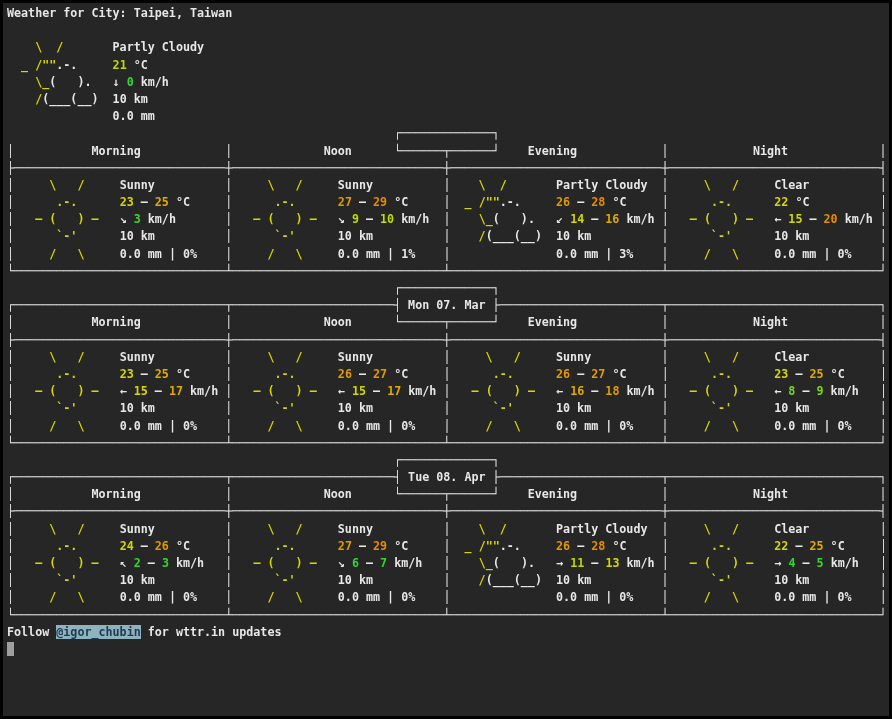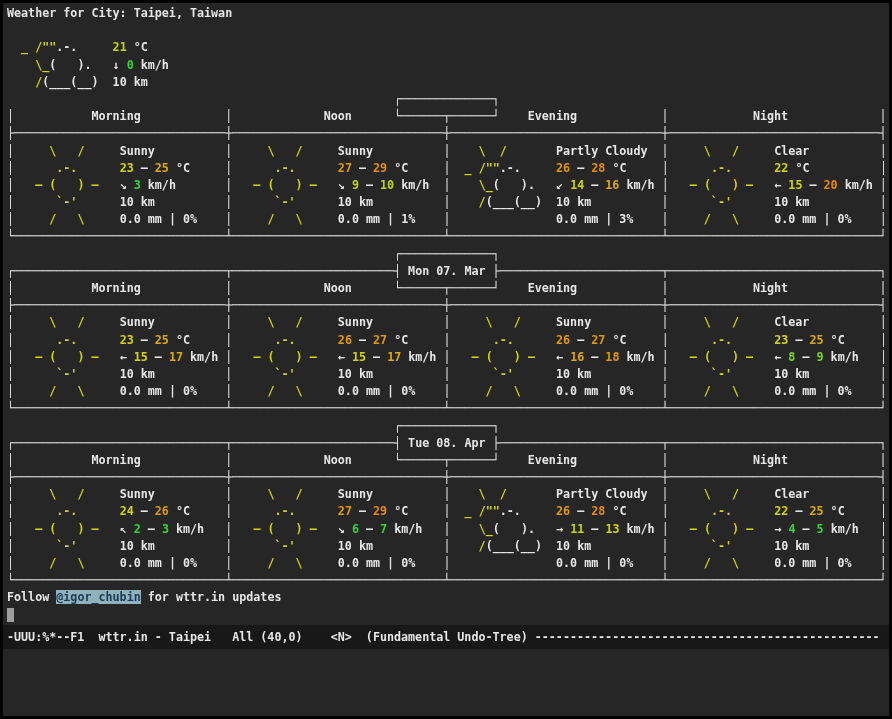--- a/index.html
+++ b/index.html
@@ -23,23 +23,25 @@
   }
   .echo{height:14px;background:#262626;}
 </style>
 </head>
 <body>
 
 <div class="window">
   <div id="screen">
       <div class="tl"><span style="color: rgb(231, 231, 231);">Weather for City: Taipei, Taiwan</span></div>
       <div class="tl"><span style="color: rgb(231, 231, 231);"> </span></div>
+      <div class="tl"><span style="color: rgb(231, 231, 231);"> </span><span style="color: rgb(214, 214, 0);">   \  /      </span><span style="color: rgb(231, 231, 231);"> </span><span style="color: rgb(231, 231, 231);">Partly Cloudy</span></div>
       <div class="tl"><span style="color: rgb(231, 231, 231);"> </span><span style="color: rgb(214, 214, 0);"> _ /""</span><span style="color: rgb(231, 231, 231);">.-.    </span><span style="color: rgb(231, 231, 231);"> </span><span style="color: rgb(192, 217, 0);">21</span><span style="color: rgb(231, 231, 231);"> °C</span></div>
       <div class="tl"><span style="color: rgb(231, 231, 231);"> </span><span style="color: rgb(214, 214, 0);">   \_</span><span style="color: rgb(231, 231, 231);">(   ).  </span><span style="color: rgb(231, 231, 231);"> </span><span style="color: rgb(231, 231, 231);">↓ </span><span style="color: rgb(51, 214, 51);">0</span><span style="color: rgb(231, 231, 231);"> km/h</span></div>
       <div class="tl"><span style="color: rgb(231, 231, 231);"> </span><span style="color: rgb(214, 214, 0);">   /</span><span style="color: rgb(231, 231, 231);">(___(__) </span><span style="color: rgb(231, 231, 231);"> </span><span style="color: rgb(231, 231, 231);">10 km</span></div>
+      <div class="tl"><span style="color: rgb(231, 231, 231);"> </span><span style="color: rgb(231, 231, 231);">             </span><span style="color: rgb(231, 231, 231);"> </span><span style="color: rgb(231, 231, 231);">0.0 mm</span></div>
       <div class="tl"><span style="color: rgb(231, 231, 231);">                                                       ┌─────────────┐</span></div>
       <div class="tl"><span style="color: rgb(231, 231, 231);">│</span><span style="color: rgb(231, 231, 231);">           Morning            </span><span style="color: rgb(231, 231, 231);">│</span><span style="color: rgb(231, 231, 231);">             Noon      </span><span style="color: rgb(231, 231, 231);">└──────┬──────┘</span><span style="color: rgb(231, 231, 231);">    Evening            </span><span style="color: rgb(231, 231, 231);">│</span><span style="color: rgb(231, 231, 231);">            Night             </span><span style="color: rgb(231, 231, 231);">│</span></div>
       <div class="tl"><span style="color: rgb(231, 231, 231);">├──────────────────────────────┼──────────────────────────────┼──────────────────────────────┼──────────────────────────────┤</span></div>
       <div class="tl"><span style="color: rgb(231, 231, 231);">│</span><span style="color: rgb(231, 231, 231);"> </span><span style="color: rgb(214, 214, 0);">    \   /    </span><span style="color: rgb(231, 231, 231);"> </span><span style="color: rgb(231, 231, 231);">Sunny</span><span style="color: rgb(231, 231, 231);">          </span><span style="color: rgb(231, 231, 231);">│</span><span style="color: rgb(231, 231, 231);"> </span><span style="color: rgb(214, 214, 0);">    \   /    </span><span style="color: rgb(231, 231, 231);"> </span><span style="color: rgb(231, 231, 231);">Sunny</span><span style="color: rgb(231, 231, 231);">          </span><span style="color: rgb(231, 231, 231);">│</span><span style="color: rgb(231, 231, 231);"> </span><span style="color: rgb(214, 214, 0);">   \  /      </span><span style="color: rgb(231, 231, 231);"> </span><span style="color: rgb(231, 231, 231);">Partly Cloudy</span><span style="color: rgb(231, 231, 231);">  </span><span style="color: rgb(231, 231, 231);">│</span><span style="color: rgb(231, 231, 231);"> </span><span style="color: rgb(214, 214, 0);">    \   /    </span><span style="color: rgb(231, 231, 231);"> </span><span style="color: rgb(231, 231, 231);">Clear</span><span style="color: rgb(231, 231, 231);">          </span><span style="color: rgb(231, 231, 231);">│</span></div>
       <div class="tl"><span style="color: rgb(231, 231, 231);">│</span><span style="color: rgb(231, 231, 231);"> </span><span style="color: rgb(214, 214, 0);">     .-.     </span><span style="color: rgb(231, 231, 231);"> </span><span style="color: rgb(214, 214, 0);">23</span><span style="color: rgb(231, 231, 231);"> – </span><span style="color: rgb(224, 171, 0);">25</span><span style="color: rgb(231, 231, 231);"> °C</span><span style="color: rgb(231, 231, 231);">     </span><span style="color: rgb(231, 231, 231);">│</span><span style="color: rgb(231, 231, 231);"> </span><span style="color: rgb(214, 214, 0);">     .-.     </span><span style="color: rgb(231, 231, 231);"> </span><span style="color: rgb(225, 155, 0);">27</span><span style="color: rgb(231, 231, 231);"> – </span><span style="color: rgb(232, 140, 0);">29</span><span style="color: rgb(231, 231, 231);"> °C</span><span style="color: rgb(231, 231, 231);">     </span><span style="color: rgb(231, 231, 231);">│</span><span style="color: rgb(231, 231, 231);"> </span><span style="color: rgb(214, 214, 0);"> _ /""</span><span style="color: rgb(231, 231, 231);">.-.    </span><span style="color: rgb(231, 231, 231);"> </span><span style="color: rgb(225, 155, 0);">26</span><span style="color: rgb(231, 231, 231);"> – </span><span style="color: rgb(232, 140, 0);">28</span><span style="color: rgb(231, 231, 231);"> °C</span><span style="color: rgb(231, 231, 231);">     </span><span style="color: rgb(231, 231, 231);">│</span><span style="color: rgb(231, 231, 231);"> </span><span style="color: rgb(214, 214, 0);">     .-.     </span><span style="color: rgb(231, 231, 231);"> </span><span style="color: rgb(214, 214, 0);">22</span><span style="color: rgb(231, 231, 231);"> °C</span><span style="color: rgb(231, 231, 231);">          </span><span style="color: rgb(231, 231, 231);">│</span></div>
       <div class="tl"><span style="color: rgb(231, 231, 231);">│</span><span style="color: rgb(231, 231, 231);"> </span><span style="color: rgb(214, 214, 0);">  – (   ) –  </span><span style="color: rgb(231, 231, 231);"> </span><span style="color: rgb(231, 231, 231);">↘ </span><span style="color: rgb(51, 214, 51);">3</span><span style="color: rgb(231, 231, 231);"> km/h</span><span style="color: rgb(231, 231, 231);">       </span><span style="color: rgb(231, 231, 231);">│</span><span style="color: rgb(231, 231, 231);"> </span><span style="color: rgb(214, 214, 0);">  – (   ) –  </span><span style="color: rgb(231, 231, 231);"> </span><span style="color: rgb(231, 231, 231);">↘ </span><span style="color: rgb(192, 217, 0);">9</span><span style="color: rgb(231, 231, 231);"> – </span><span style="color: rgb(192, 217, 0);">10</span><span style="color: rgb(231, 231, 231);"> km/h</span><span style="color: rgb(231, 231, 231);">  </span><span style="color: rgb(231, 231, 231);">│</span><span style="color: rgb(231, 231, 231);"> </span><span style="color: rgb(214, 214, 0);">   \_</span><span style="color: rgb(231, 231, 231);">(   ).  </span><span style="color: rgb(231, 231, 231);"> </span><span style="color: rgb(231, 231, 231);">↙ </span><span style="color: rgb(214, 214, 0);">14</span><span style="color: rgb(231, 231, 231);"> – </span><span style="color: rgb(224, 171, 0);">16</span><span style="color: rgb(231, 231, 231);"> km/h</span><span style="color: rgb(231, 231, 231);"> </span><span style="color: rgb(231, 231, 231);">│</span><span style="color: rgb(231, 231, 231);"> </span><span style="color: rgb(214, 214, 0);">  – (   ) –  </span><span style="color: rgb(231, 231, 231);"> </span><span style="color: rgb(231, 231, 231);">← </span><span style="color: rgb(214, 214, 0);">15</span><span style="color: rgb(231, 231, 231);"> – </span><span style="color: rgb(232, 140, 0);">20</span><span style="color: rgb(231, 231, 231);"> km/h</span><span style="color: rgb(231, 231, 231);"> </span><span style="color: rgb(231, 231, 231);">│</span></div>
       <div class="tl"><span style="color: rgb(231, 231, 231);">│</span><span style="color: rgb(231, 231, 231);"> </span><span style="color: rgb(214, 214, 0);">     `-'     </span><span style="color: rgb(231, 231, 231);"> </span><span style="color: rgb(231, 231, 231);">10 km</span><span style="color: rgb(231, 231, 231);">          </span><span style="color: rgb(231, 231, 231);">│</span><span style="color: rgb(231, 231, 231);"> </span><span style="color: rgb(214, 214, 0);">     `-'     </span><span style="color: rgb(231, 231, 231);"> </span><span style="color: rgb(231, 231, 231);">10 km</span><span style="color: rgb(231, 231, 231);">          </span><span style="color: rgb(231, 231, 231);">│</span><span style="color: rgb(231, 231, 231);"> </span><span style="color: rgb(214, 214, 0);">   /</span><span style="color: rgb(231, 231, 231);">(___(__) </span><span style="color: rgb(231, 231, 231);"> </span><span style="color: rgb(231, 231, 231);">10 km</span><span style="color: rgb(231, 231, 231);">          </span><span style="color: rgb(231, 231, 231);">│</span><span style="color: rgb(231, 231, 231);"> </span><span style="color: rgb(214, 214, 0);">     `-'     </span><span style="color: rgb(231, 231, 231);"> </span><span style="color: rgb(231, 231, 231);">10 km</span><span style="color: rgb(231, 231, 231);">          </span><span style="color: rgb(231, 231, 231);">│</span></div>
       <div class="tl"><span style="color: rgb(231, 231, 231);">│</span><span style="color: rgb(231, 231, 231);"> </span><span style="color: rgb(214, 214, 0);">    /   \    </span><span style="color: rgb(231, 231, 231);"> </span><span style="color: rgb(231, 231, 231);">0.0 mm | 0%</span><span style="color: rgb(231, 231, 231);">    </span><span style="color: rgb(231, 231, 231);">│</span><span style="color: rgb(231, 231, 231);"> </span><span style="color: rgb(214, 214, 0);">    /   \    </span><span style="color: rgb(231, 231, 231);"> </span><span style="color: rgb(231, 231, 231);">0.0 mm | 1%</span><span style="color: rgb(231, 231, 231);">    </span><span style="color: rgb(231, 231, 231);">│</span><span style="color: rgb(231, 231, 231);"> </span><span style="color: rgb(231, 231, 231);">             </span><span style="color: rgb(231, 231, 231);"> </span><span style="color: rgb(231, 231, 231);">0.0 mm | 3%</span><span style="color: rgb(231, 231, 231);">    </span><span style="color: rgb(231, 231, 231);">│</span><span style="color: rgb(231, 231, 231);"> </span><span style="color: rgb(214, 214, 0);">    /   \    </span><span style="color: rgb(231, 231, 231);"> </span><span style="color: rgb(231, 231, 231);">0.0 mm | 0%</span><span style="color: rgb(231, 231, 231);">    </span><span style="color: rgb(231, 231, 231);">│</span></div>
       <div class="tl"><span style="color: rgb(231, 231, 231);">└──────────────────────────────┴──────────────────────────────┴──────────────────────────────┴──────────────────────────────┘</span></div>
       <div class="tl"><span style="color: rgb(231, 231, 231);">                                                       ┌─────────────┐</span></div>
@@ -58,15 +60,14 @@
       <div class="tl"><span style="color: rgb(231, 231, 231);">├──────────────────────────────┼──────────────────────────────┼──────────────────────────────┼──────────────────────────────┤</span></div>
       <div class="tl"><span style="color: rgb(231, 231, 231);">│</span><span style="color: rgb(231, 231, 231);"> </span><span style="color: rgb(214, 214, 0);">    \   /    </span><span style="color: rgb(231, 231, 231);"> </span><span style="color: rgb(231, 231, 231);">Sunny</span><span style="color: rgb(231, 231, 231);">          </span><span style="color: rgb(231, 231, 231);">│</span><span style="color: rgb(231, 231, 231);"> </span><span style="color: rgb(214, 214, 0);">    \   /    </span><span style="color: rgb(231, 231, 231);"> </span><span style="color: rgb(231, 231, 231);">Sunny</span><span style="color: rgb(231, 231, 231);">          </span><span style="color: rgb(231, 231, 231);">│</span><span style="color: rgb(231, 231, 231);"> </span><span style="color: rgb(214, 214, 0);">   \  /      </span><span style="color: rgb(231, 231, 231);"> </span><span style="color: rgb(231, 231, 231);">Partly Cloudy</span><span style="color: rgb(231, 231, 231);">  </span><span style="color: rgb(231, 231, 231);">│</span><span style="color: rgb(231, 231, 231);"> </span><span style="color: rgb(214, 214, 0);">    \   /    </span><span style="color: rgb(231, 231, 231);"> </span><span style="color: rgb(231, 231, 231);">Clear</span><span style="color: rgb(231, 231, 231);">          </span><span style="color: rgb(231, 231, 231);">│</span></div>
       <div class="tl"><span style="color: rgb(231, 231, 231);">│</span><span style="color: rgb(231, 231, 231);"> </span><span style="color: rgb(214, 214, 0);">     .-.     </span><span style="color: rgb(231, 231, 231);"> </span><span style="color: rgb(214, 214, 0);">24</span><span style="color: rgb(231, 231, 231);"> – </span><span style="color: rgb(225, 155, 0);">26</span><span style="color: rgb(231, 231, 231);"> °C</span><span style="color: rgb(231, 231, 231);">     </span><span style="color: rgb(231, 231, 231);">│</span><span style="color: rgb(231, 231, 231);"> </span><span style="color: rgb(214, 214, 0);">     .-.     </span><span style="color: rgb(231, 231, 231);"> </span><span style="color: rgb(225, 155, 0);">27</span><span style="color: rgb(231, 231, 231);"> – </span><span style="color: rgb(232, 140, 0);">29</span><span style="color: rgb(231, 231, 231);"> °C</span><span style="color: rgb(231, 231, 231);">     </span><span style="color: rgb(231, 231, 231);">│</span><span style="color: rgb(231, 231, 231);"> </span><span style="color: rgb(214, 214, 0);"> _ /""</span><span style="color: rgb(231, 231, 231);">.-.    </span><span style="color: rgb(231, 231, 231);"> </span><span style="color: rgb(225, 155, 0);">26</span><span style="color: rgb(231, 231, 231);"> – </span><span style="color: rgb(232, 140, 0);">28</span><span style="color: rgb(231, 231, 231);"> °C</span><span style="color: rgb(231, 231, 231);">     </span><span style="color: rgb(231, 231, 231);">│</span><span style="color: rgb(231, 231, 231);"> </span><span style="color: rgb(214, 214, 0);">     .-.     </span><span style="color: rgb(231, 231, 231);"> </span><span style="color: rgb(214, 214, 0);">22</span><span style="color: rgb(231, 231, 231);"> – </span><span style="color: rgb(224, 171, 0);">25</span><span style="color: rgb(231, 231, 231);"> °C</span><span style="color: rgb(231, 231, 231);">     </span><span style="color: rgb(231, 231, 231);">│</span></div>
       <div class="tl"><span style="color: rgb(231, 231, 231);">│</span><span style="color: rgb(231, 231, 231);"> </span><span style="color: rgb(214, 214, 0);">  – (   ) –  </span><span style="color: rgb(231, 231, 231);"> </span><span style="color: rgb(231, 231, 231);">↖ </span><span style="color: rgb(51, 214, 51);">2</span><span style="color: rgb(231, 231, 231);"> – </span><span style="color: rgb(51, 214, 51);">3</span><span style="color: rgb(231, 231, 231);"> km/h</span><span style="color: rgb(231, 231, 231);">   </span><span style="color: rgb(231, 231, 231);">│</span><span style="color: rgb(231, 231, 231);"> </span><span style="color: rgb(214, 214, 0);">  – (   ) –  </span><span style="color: rgb(231, 231, 231);"> </span><span style="color: rgb(231, 231, 231);">↘ </span><span style="color: rgb(51, 214, 51);">6</span><span style="color: rgb(231, 231, 231);"> – </span><span style="color: rgb(51, 214, 51);">7</span><span style="color: rgb(231, 231, 231);"> km/h</span><span style="color: rgb(231, 231, 231);">   </span><span style="color: rgb(231, 231, 231);">│</span><span style="color: rgb(231, 231, 231);"> </span><span style="color: rgb(214, 214, 0);">   \_</span><span style="color: rgb(231, 231, 231);">(   ).  </span><span style="color: rgb(231, 231, 231);"> </span><span style="color: rgb(231, 231, 231);">→ </span><span style="color: rgb(192, 217, 0);">11</span><span style="color: rgb(231, 231, 231);"> – </span><span style="color: rgb(214, 214, 0);">13</span><span style="color: rgb(231, 231, 231);"> km/h</span><span style="color: rgb(231, 231, 231);"> </span><span style="color: rgb(231, 231, 231);">│</span><span style="color: rgb(231, 231, 231);"> </span><span style="color: rgb(214, 214, 0);">  – (   ) –  </span><span style="color: rgb(231, 231, 231);"> </span><span style="color: rgb(231, 231, 231);">→ </span><span style="color: rgb(51, 214, 51);">4</span><span style="color: rgb(231, 231, 231);"> – </span><span style="color: rgb(51, 214, 51);">5</span><span style="color: rgb(231, 231, 231);"> km/h</span><span style="color: rgb(231, 231, 231);">   </span><span style="color: rgb(231, 231, 231);">│</span></div>
       <div class="tl"><span style="color: rgb(231, 231, 231);">│</span><span style="color: rgb(231, 231, 231);"> </span><span style="color: rgb(214, 214, 0);">     `-'     </span><span style="color: rgb(231, 231, 231);"> </span><span style="color: rgb(231, 231, 231);">10 km</span><span style="color: rgb(231, 231, 231);">          </span><span style="color: rgb(231, 231, 231);">│</span><span style="color: rgb(231, 231, 231);"> </span><span style="color: rgb(214, 214, 0);">     `-'     </span><span style="color: rgb(231, 231, 231);"> </span><span style="color: rgb(231, 231, 231);">10 km</span><span style="color: rgb(231, 231, 231);">          </span><span style="color: rgb(231, 231, 231);">│</span><span style="color: rgb(231, 231, 231);"> </span><span style="color: rgb(214, 214, 0);">   /</span><span style="color: rgb(231, 231, 231);">(___(__) </span><span style="color: rgb(231, 231, 231);"> </span><span style="color: rgb(231, 231, 231);">10 km</span><span style="color: rgb(231, 231, 231);">          </span><span style="color: rgb(231, 231, 231);">│</span><span style="color: rgb(231, 231, 231);"> </span><span style="color: rgb(214, 214, 0);">     `-'     </span><span style="color: rgb(231, 231, 231);"> </span><span style="color: rgb(231, 231, 231);">10 km</span><span style="color: rgb(231, 231, 231);">          </span><span style="color: rgb(231, 231, 231);">│</span></div>
       <div class="tl"><span style="color: rgb(231, 231, 231);">│</span><span style="color: rgb(231, 231, 231);"> </span><span style="color: rgb(214, 214, 0);">    /   \    </span><span style="color: rgb(231, 231, 231);"> </span><span style="color: rgb(231, 231, 231);">0.0 mm | 0%</span><span style="color: rgb(231, 231, 231);">    </span><span style="color: rgb(231, 231, 231);">│</span><span style="color: rgb(231, 231, 231);"> </span><span style="color: rgb(214, 214, 0);">    /   \    </span><span style="color: rgb(231, 231, 231);"> </span><span style="color: rgb(231, 231, 231);">0.0 mm | 0%</span><span style="color: rgb(231, 231, 231);">    </span><span style="color: rgb(231, 231, 231);">│</span><span style="color: rgb(231, 231, 231);"> </span><span style="color: rgb(231, 231, 231);">             </span><span style="color: rgb(231, 231, 231);"> </span><span style="color: rgb(231, 231, 231);">0.0 mm | 0%</span><span style="color: rgb(231, 231, 231);">    </span><span style="color: rgb(231, 231, 231);">│</span><span style="color: rgb(231, 231, 231);"> </span><span style="color: rgb(214, 214, 0);">    /   \    </span><span style="color: rgb(231, 231, 231);"> </span><span style="color: rgb(231, 231, 231);">0.0 mm | 0%</span><span style="color: rgb(231, 231, 231);">    </span><span style="color: rgb(231, 231, 231);">│</span></div>
       <div class="tl"><span style="color: rgb(231, 231, 231);">└──────────────────────────────┴──────────────────────────────┴──────────────────────────────┴──────────────────────────────┘</span></div>
       <div class="tl"><span style="color: rgb(231, 231, 231);">Follow </span><span style="color: rgb(29, 58, 85); background: rgb(143, 179, 188);">@igor_chubin</span><span style="color: rgb(231, 231, 231);"> for wttr.in updates</span></div>
       <div class="tl"><span style="color: rgb(231, 231, 231); background: rgb(158, 158, 158);"> </span></div>
     </div>
-  <div class="modeline">-UUU:%*--F1  wttr.in - Taipei   All (40,0)    &lt;N&gt;  (Fundamental Undo-Tree) -------------------------------------------------</div>
   <div class="echo"></div>
 </div>
 
 </body></html>

